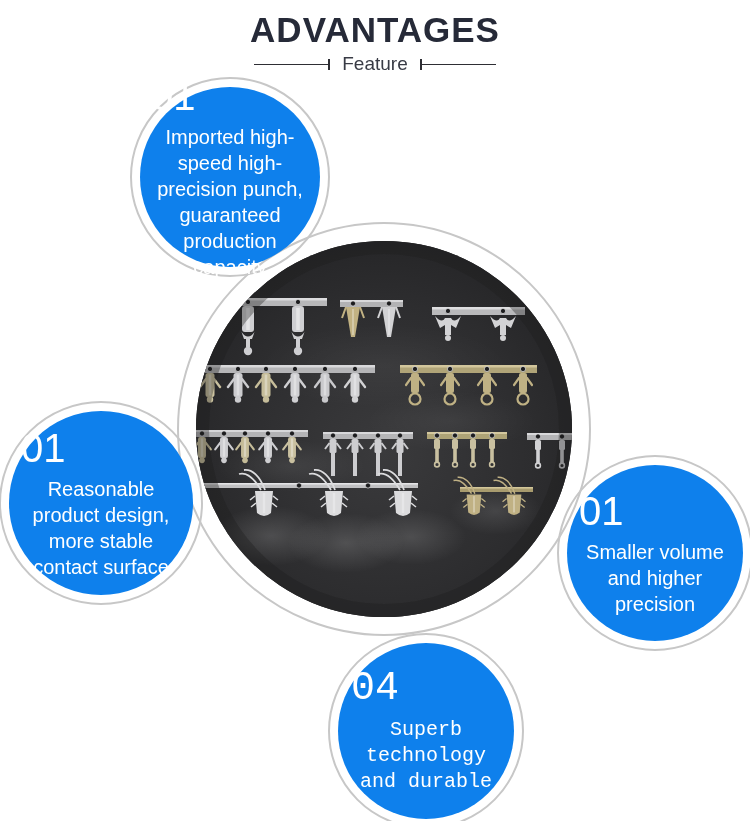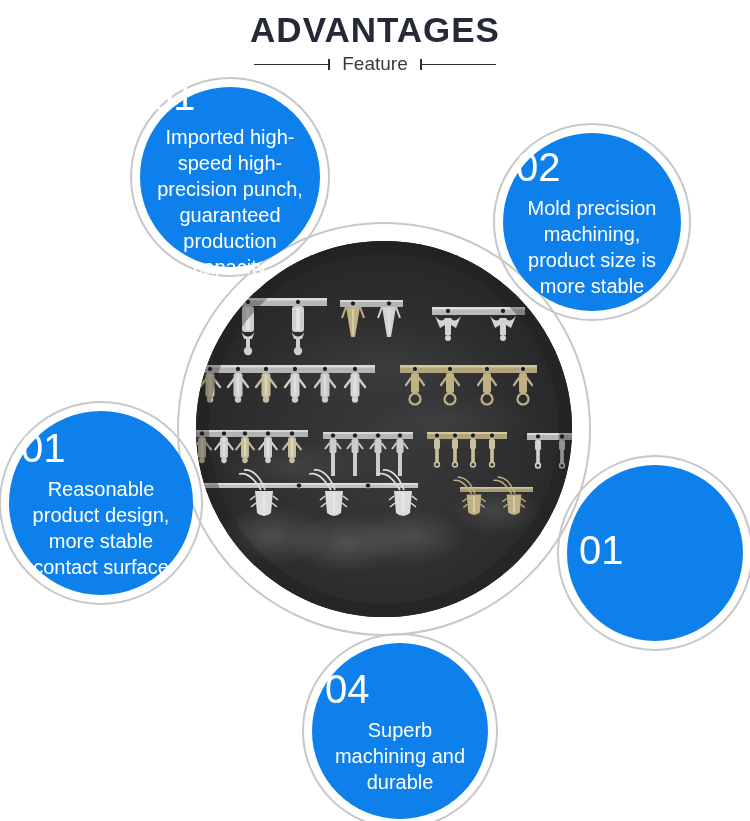--- a/index.html
+++ b/index.html
@@ -45,21 +45,21 @@
   }
   .adv::before{
     content:"";position:absolute;inset:-10px;border-radius:50%;
     border:2px solid var(--ring,#c7c7c7);z-index:-1;
   }
   .adv .num{font-size:40px;font-weight:400;line-height:1.05;margin-bottom:7px;}
   .adv .txt{font-size:20px;line-height:1.3;}
   .c1{left:140px;top:87px;width:180px;height:180px;padding:0 11px;}
   .c2{left:503px;top:133px;width:178px;height:178px;padding:0 13px;}
   .c3{left:567px;top:465px;width:176px;height:176px;padding:0 12px;}
-  .c4{left:312px;top:643px;width:176px;height:176px;padding:0 13px;}
+  .c4{left:338px;top:643px;width:176px;height:176px;padding:0 13px;font-family:Liberation Mono, monospace;}
   .c5{left:9px;top:411px;width:184px;height:184px;padding:0 12px;}
 </style>
 </head>
 <body>
 
 <div class="header">
   <h1 class="title">ADVANTAGES</h1>
   <div class="subtitle-row">
     <span class="rule rule-left"></span>
     <span class="subtitle">Feature</span>
@@ -275,32 +275,29 @@
 
       <circle cx="188" cy="188" r="182" fill="none" stroke="#1c1c1e" stroke-width="14" opacity="0.35"></circle>
     </svg>
   </div>
 
   <div class="adv c1">
     <div class="num">01</div>
     <div class="txt">Imported high-speed high-precision punch, guaranteed production capacity</div>
   </div>
 
-  <div class="adv c2">
-    <div class="num">02</div>
-    <div class="txt">Mold precision machining, product size is more stable</div>
-  </div>
 
   <div class="adv c3">
     <div class="num">01</div>
+    <div class="txt">Smaller volume and higher precision</div>
   </div>
 
   <div class="adv c4">
     <div class="num">04</div>
-    <div class="txt">Superb machining and durable</div>
+    <div class="txt">Superb technology and durable</div>
   </div>
 
   <div class="adv c5">
     <div class="num">01</div>
     <div class="txt">Reasonable product design, more stable contact surface</div>
   </div>
 
 </div>
 
 </body></html>

